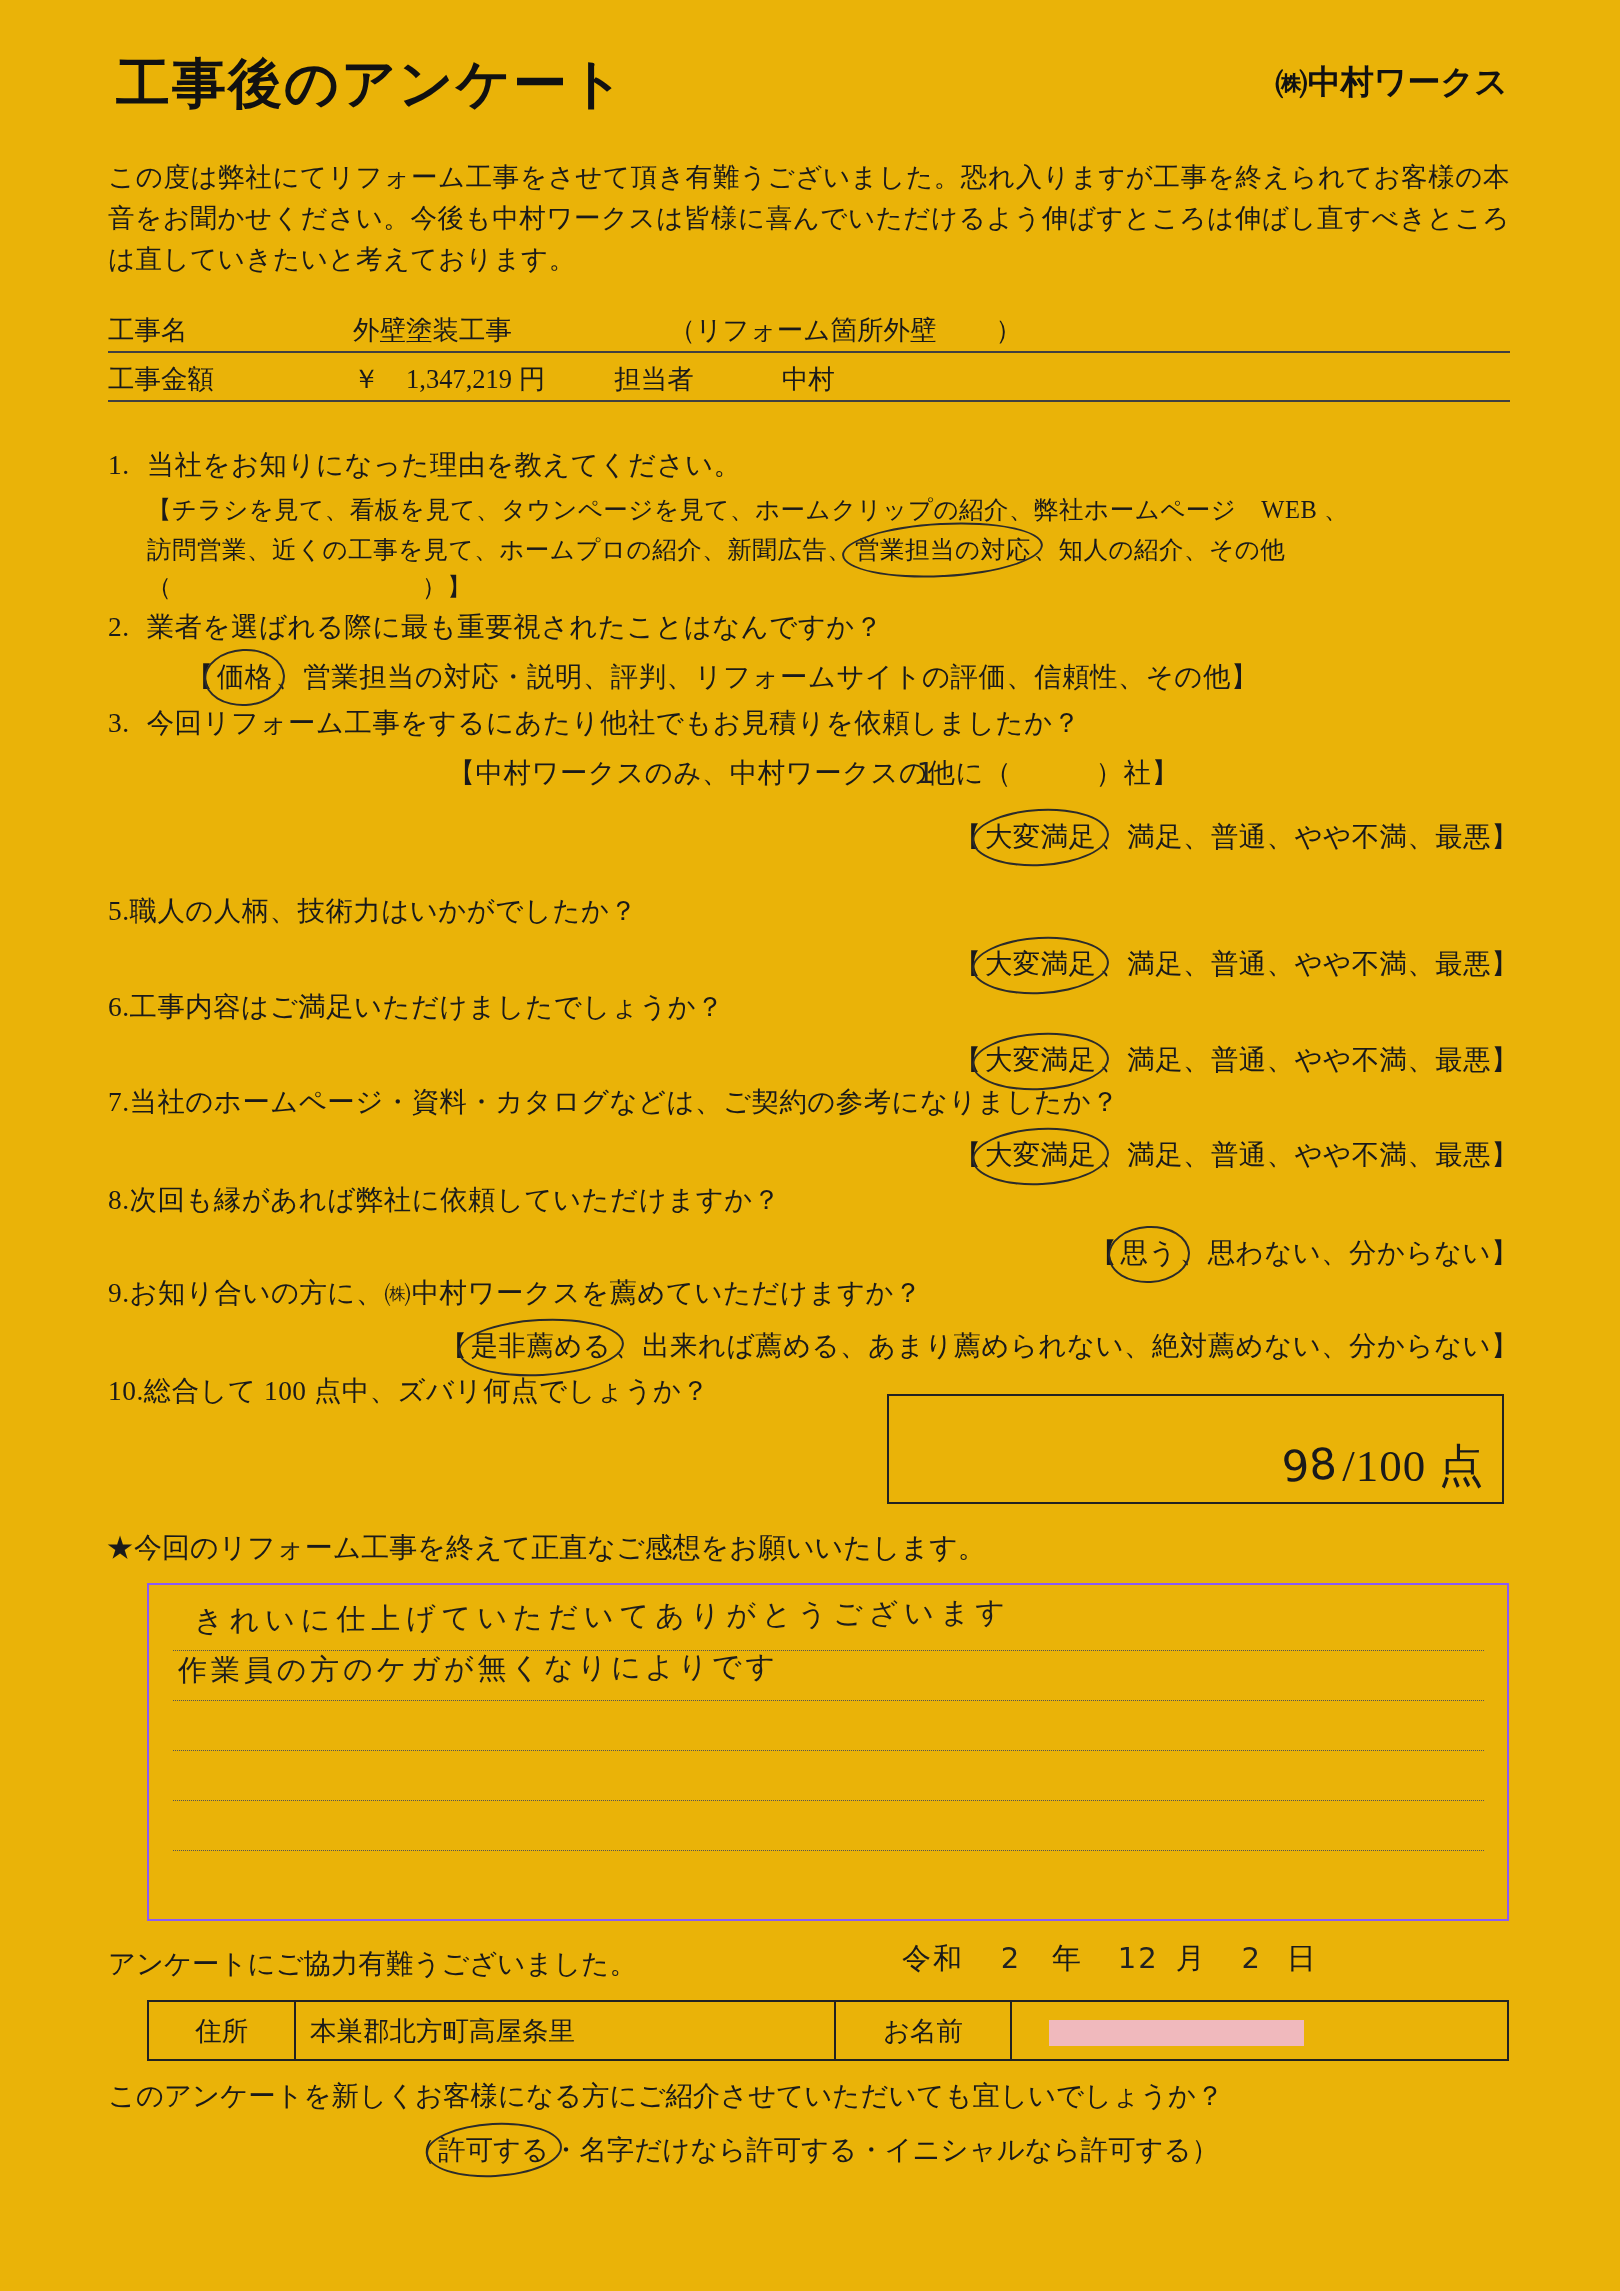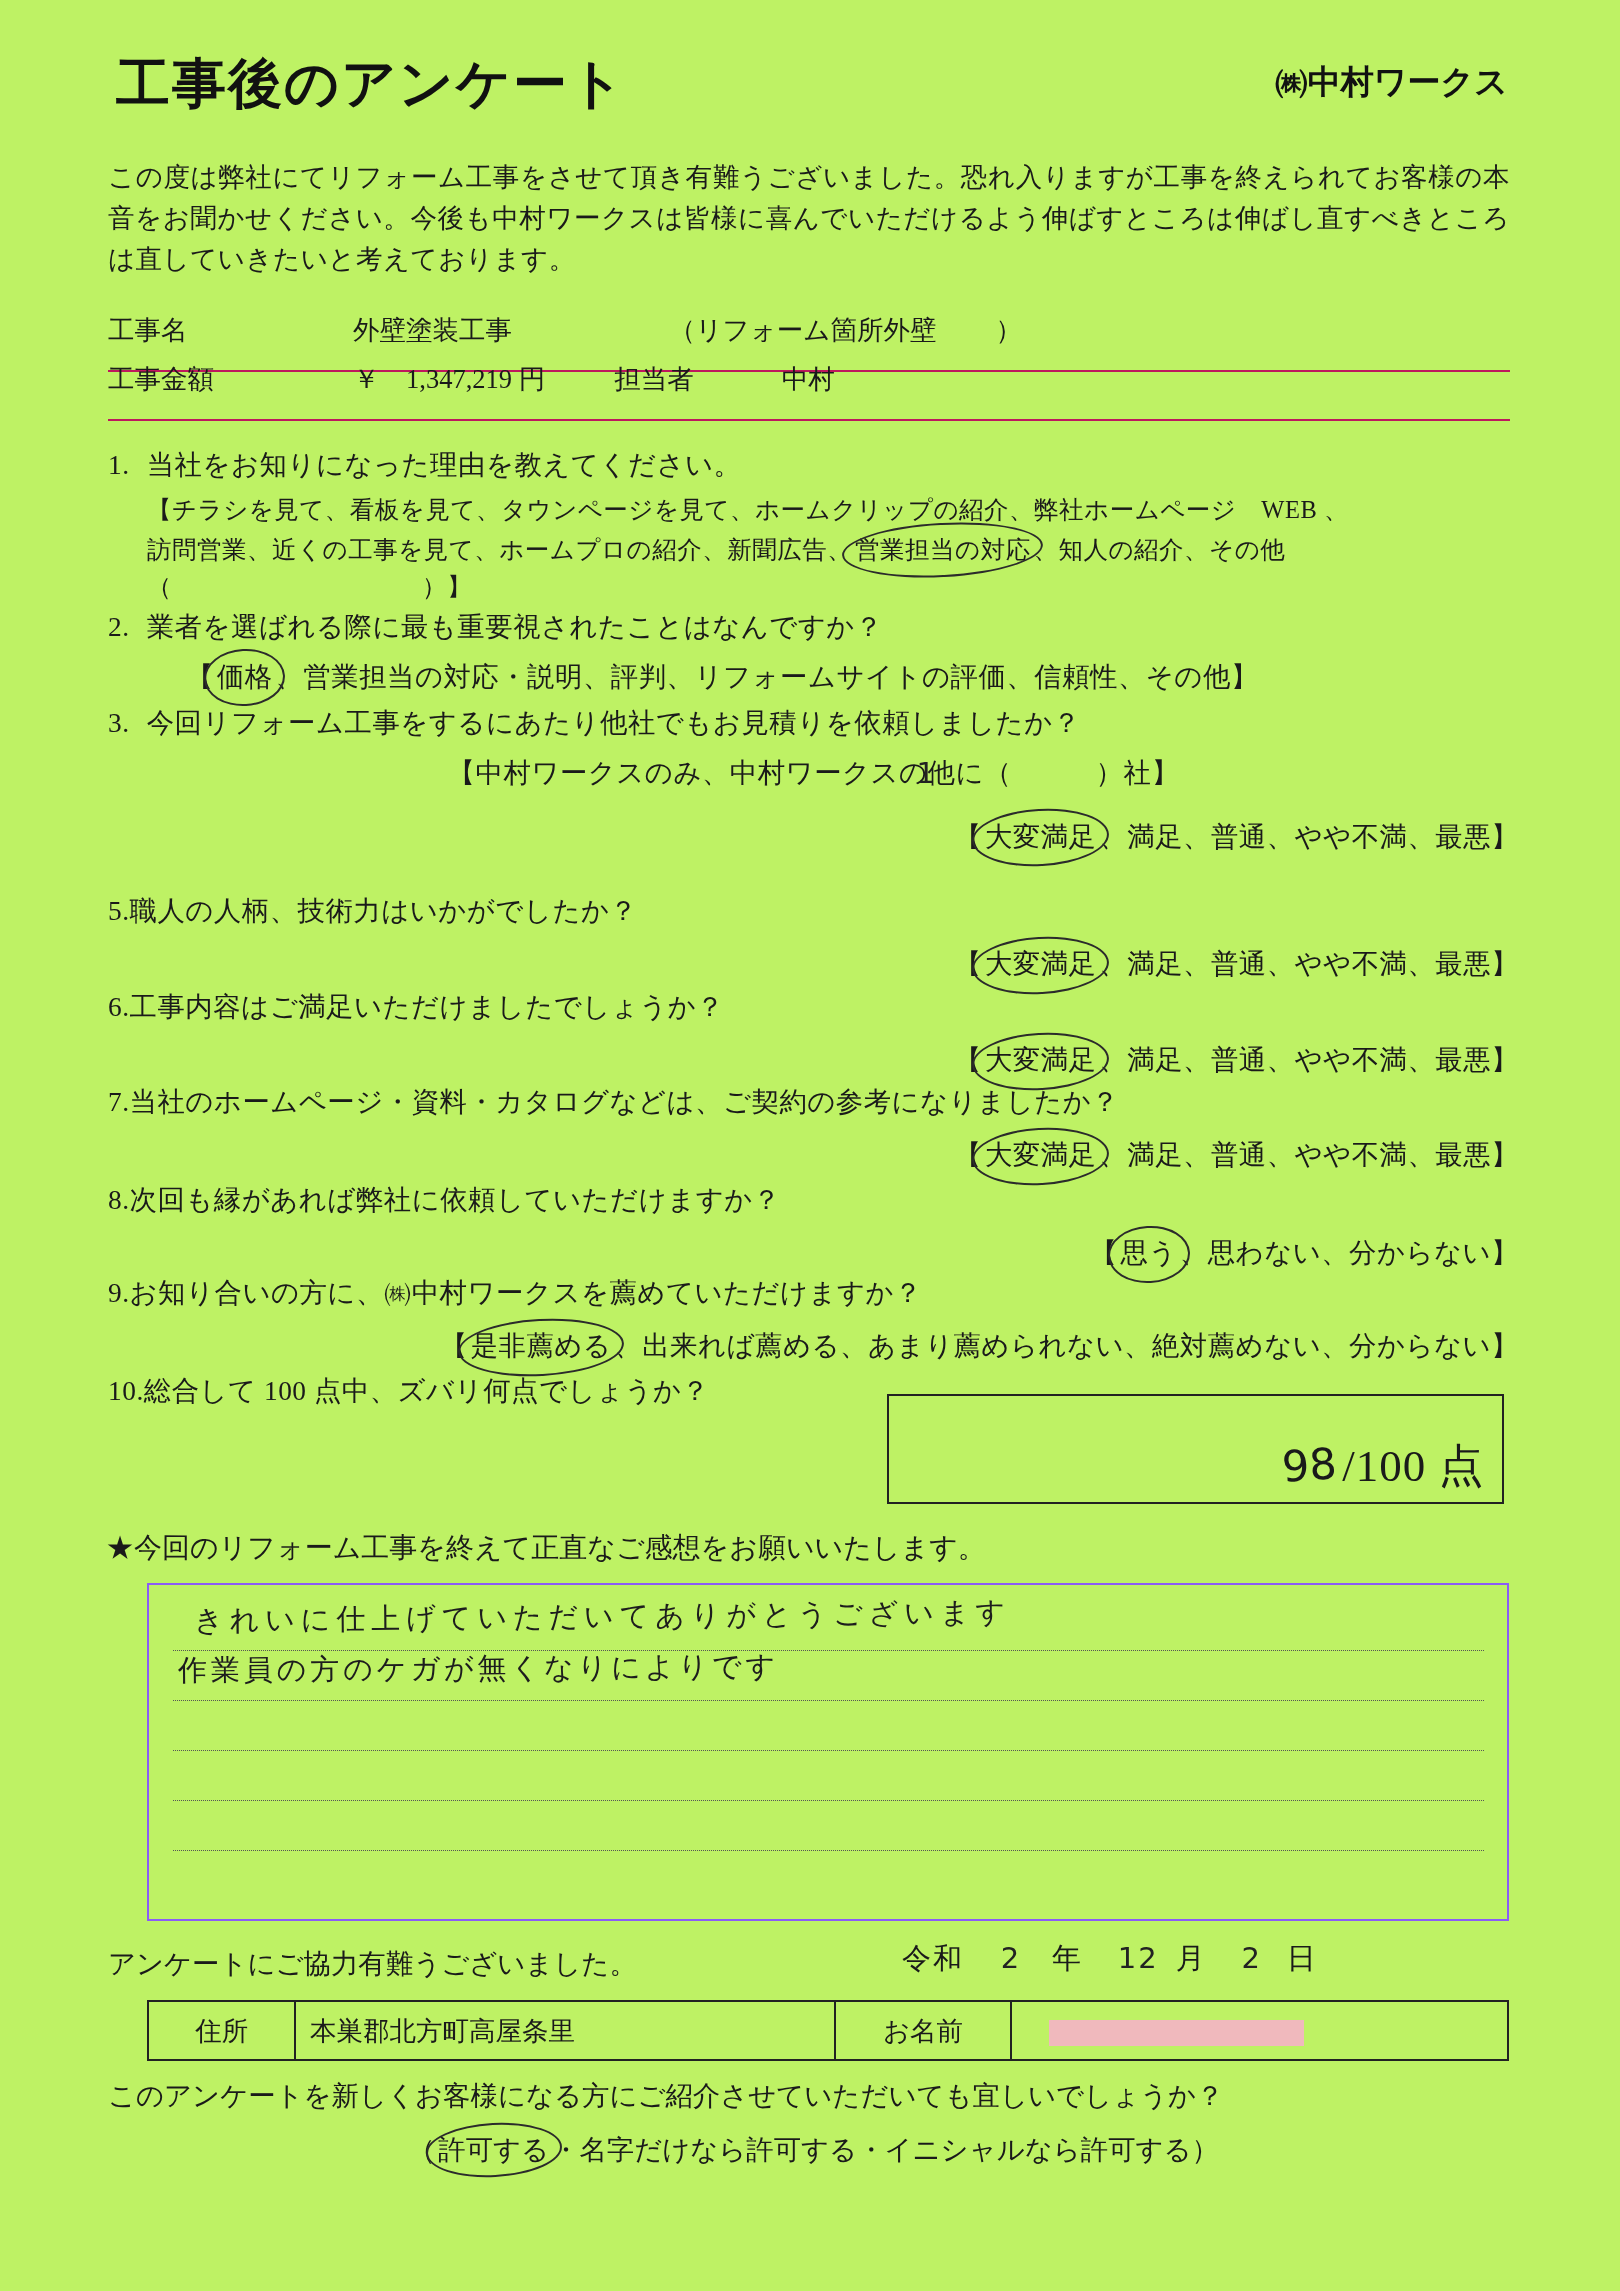--- a/index.html
+++ b/index.html
@@ -13,21 +13,21 @@
     position: relative;
     font-family: "Liberation Serif", "DejaVu Serif", serif;
     color: #1a1a1a;
     overflow: hidden;
   }
   .page {
     position: absolute;
     left: 0; top: 0;
     width: 1620px;
     height: 2292px;
-    background: #bef264;
+    background: #eab308;
   }
   
   .header {
     position: absolute;
     left: 116px; top: 57px;
     width: 1392px;
     display: flex;
     align-items: flex-end;
     justify-content: space-between;
   }
@@ -55,22 +55,22 @@
     letter-spacing: 0.5px;
     text-align: justify;
     color: #1a1a1a;
   }
   
   .fieldrow {
     position: absolute;
     left: 108px;
     width: 1402px;
     font-size: 26.5px;
-    border-bottom: 2px solid #be185d;
-    padding-bottom: 22px;
+    border-bottom: 2px solid #404040;
+    padding-bottom: 3px;
     display: flex;
     align-items: flex-start;
   }
   .fieldrow .lbl { width: 186px; }
   .fieldrow .val { }
   .row-kouji { top: 312px; }
   .row-kingaku { top: 361px; }
   
   .q {
     position: absolute;

